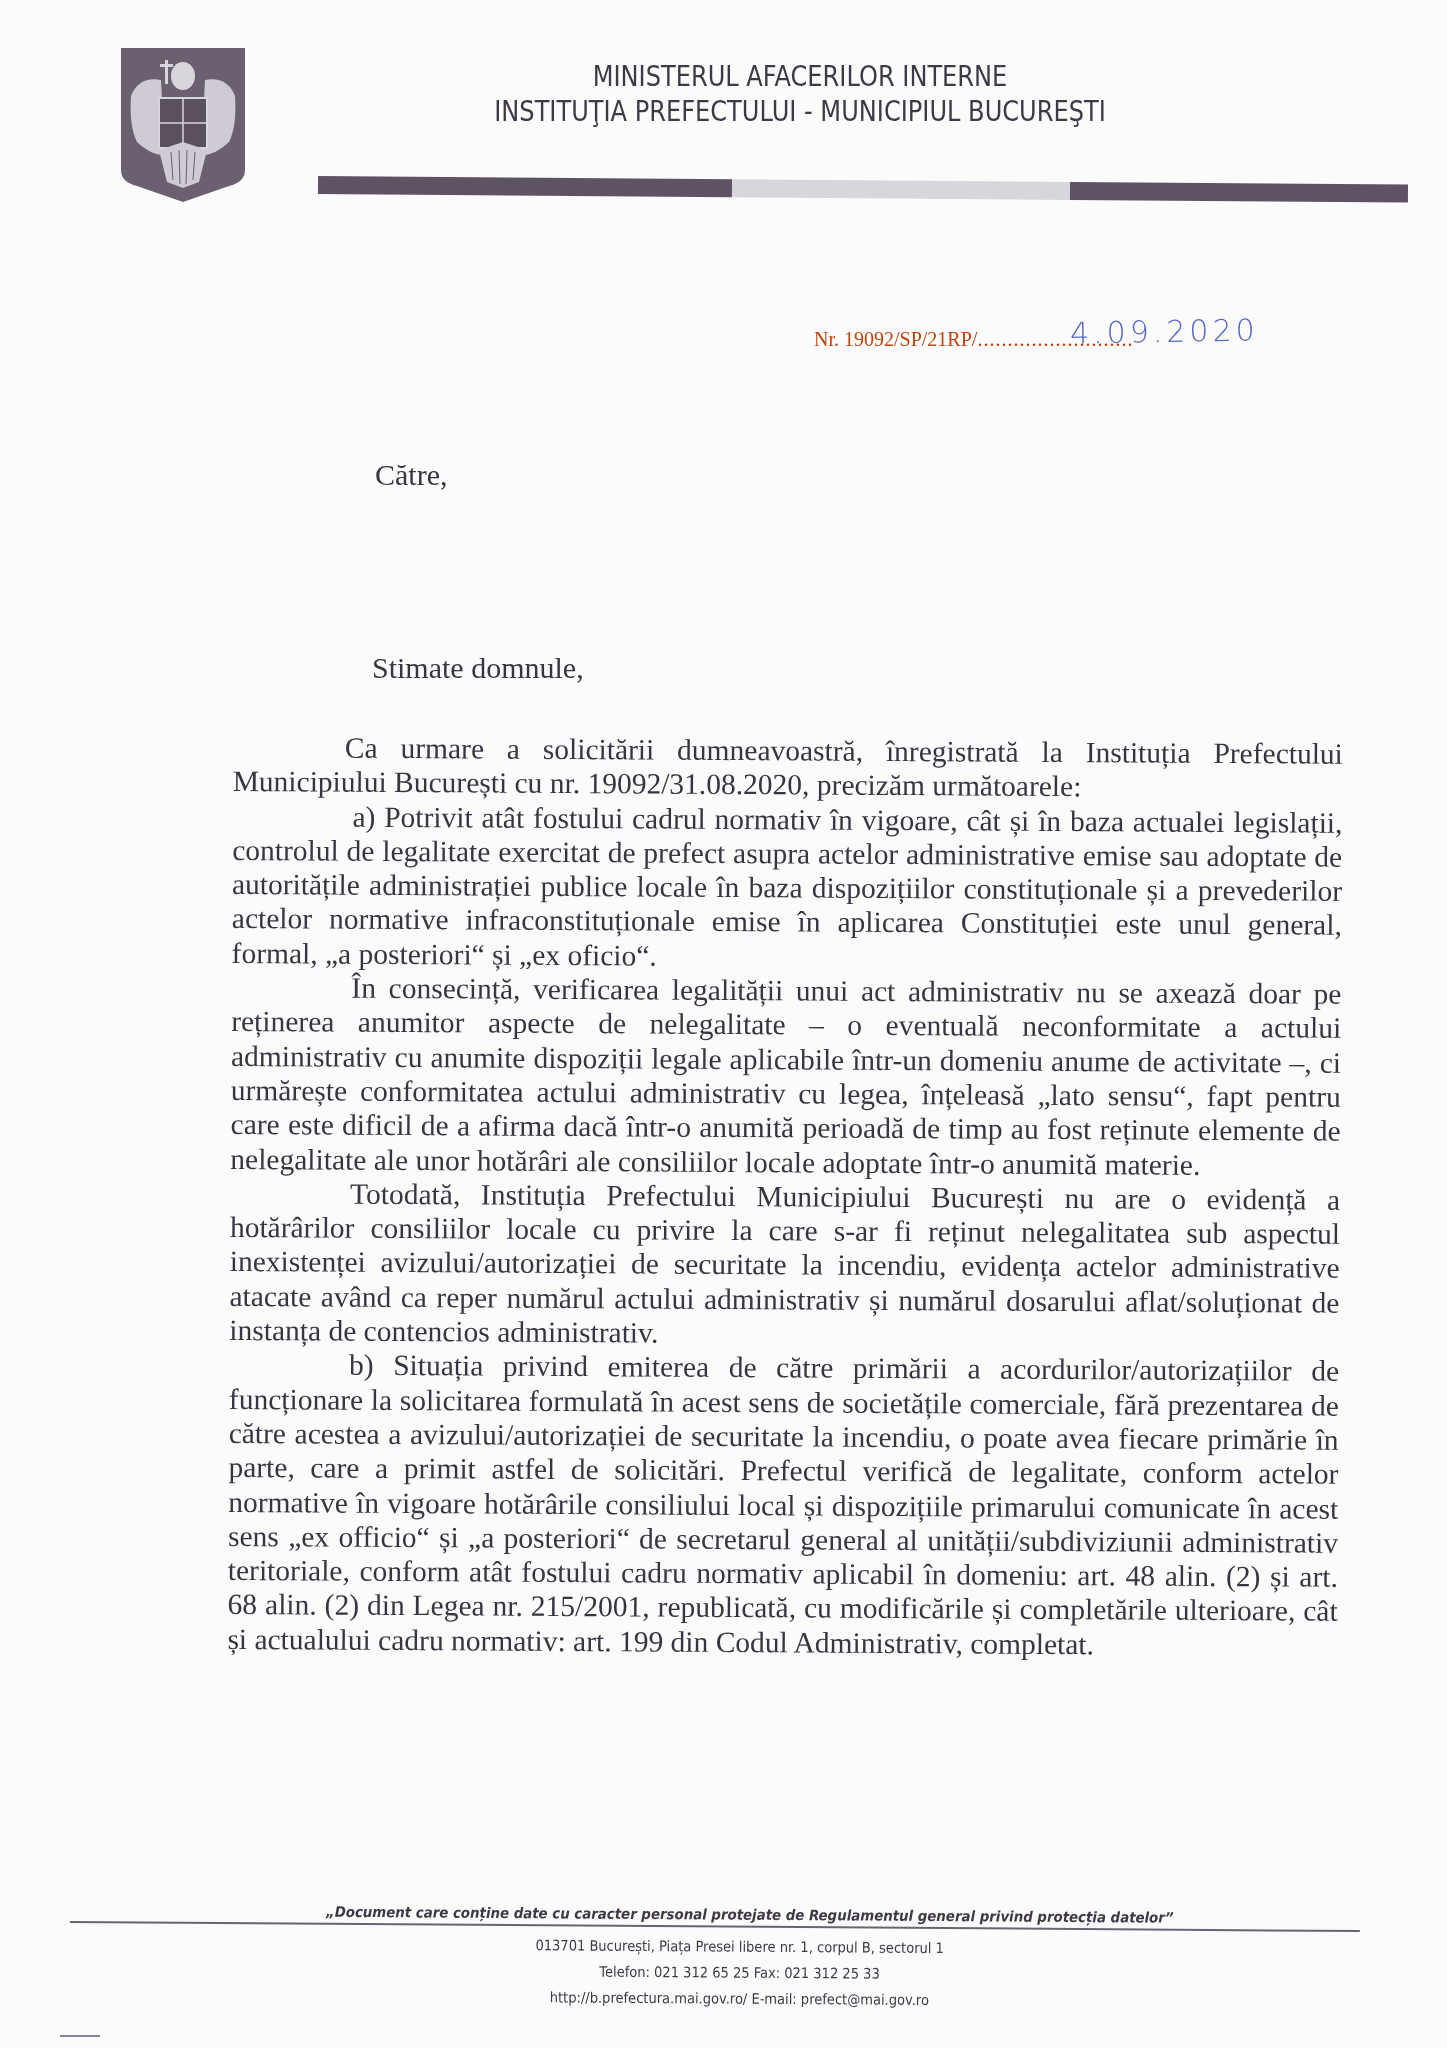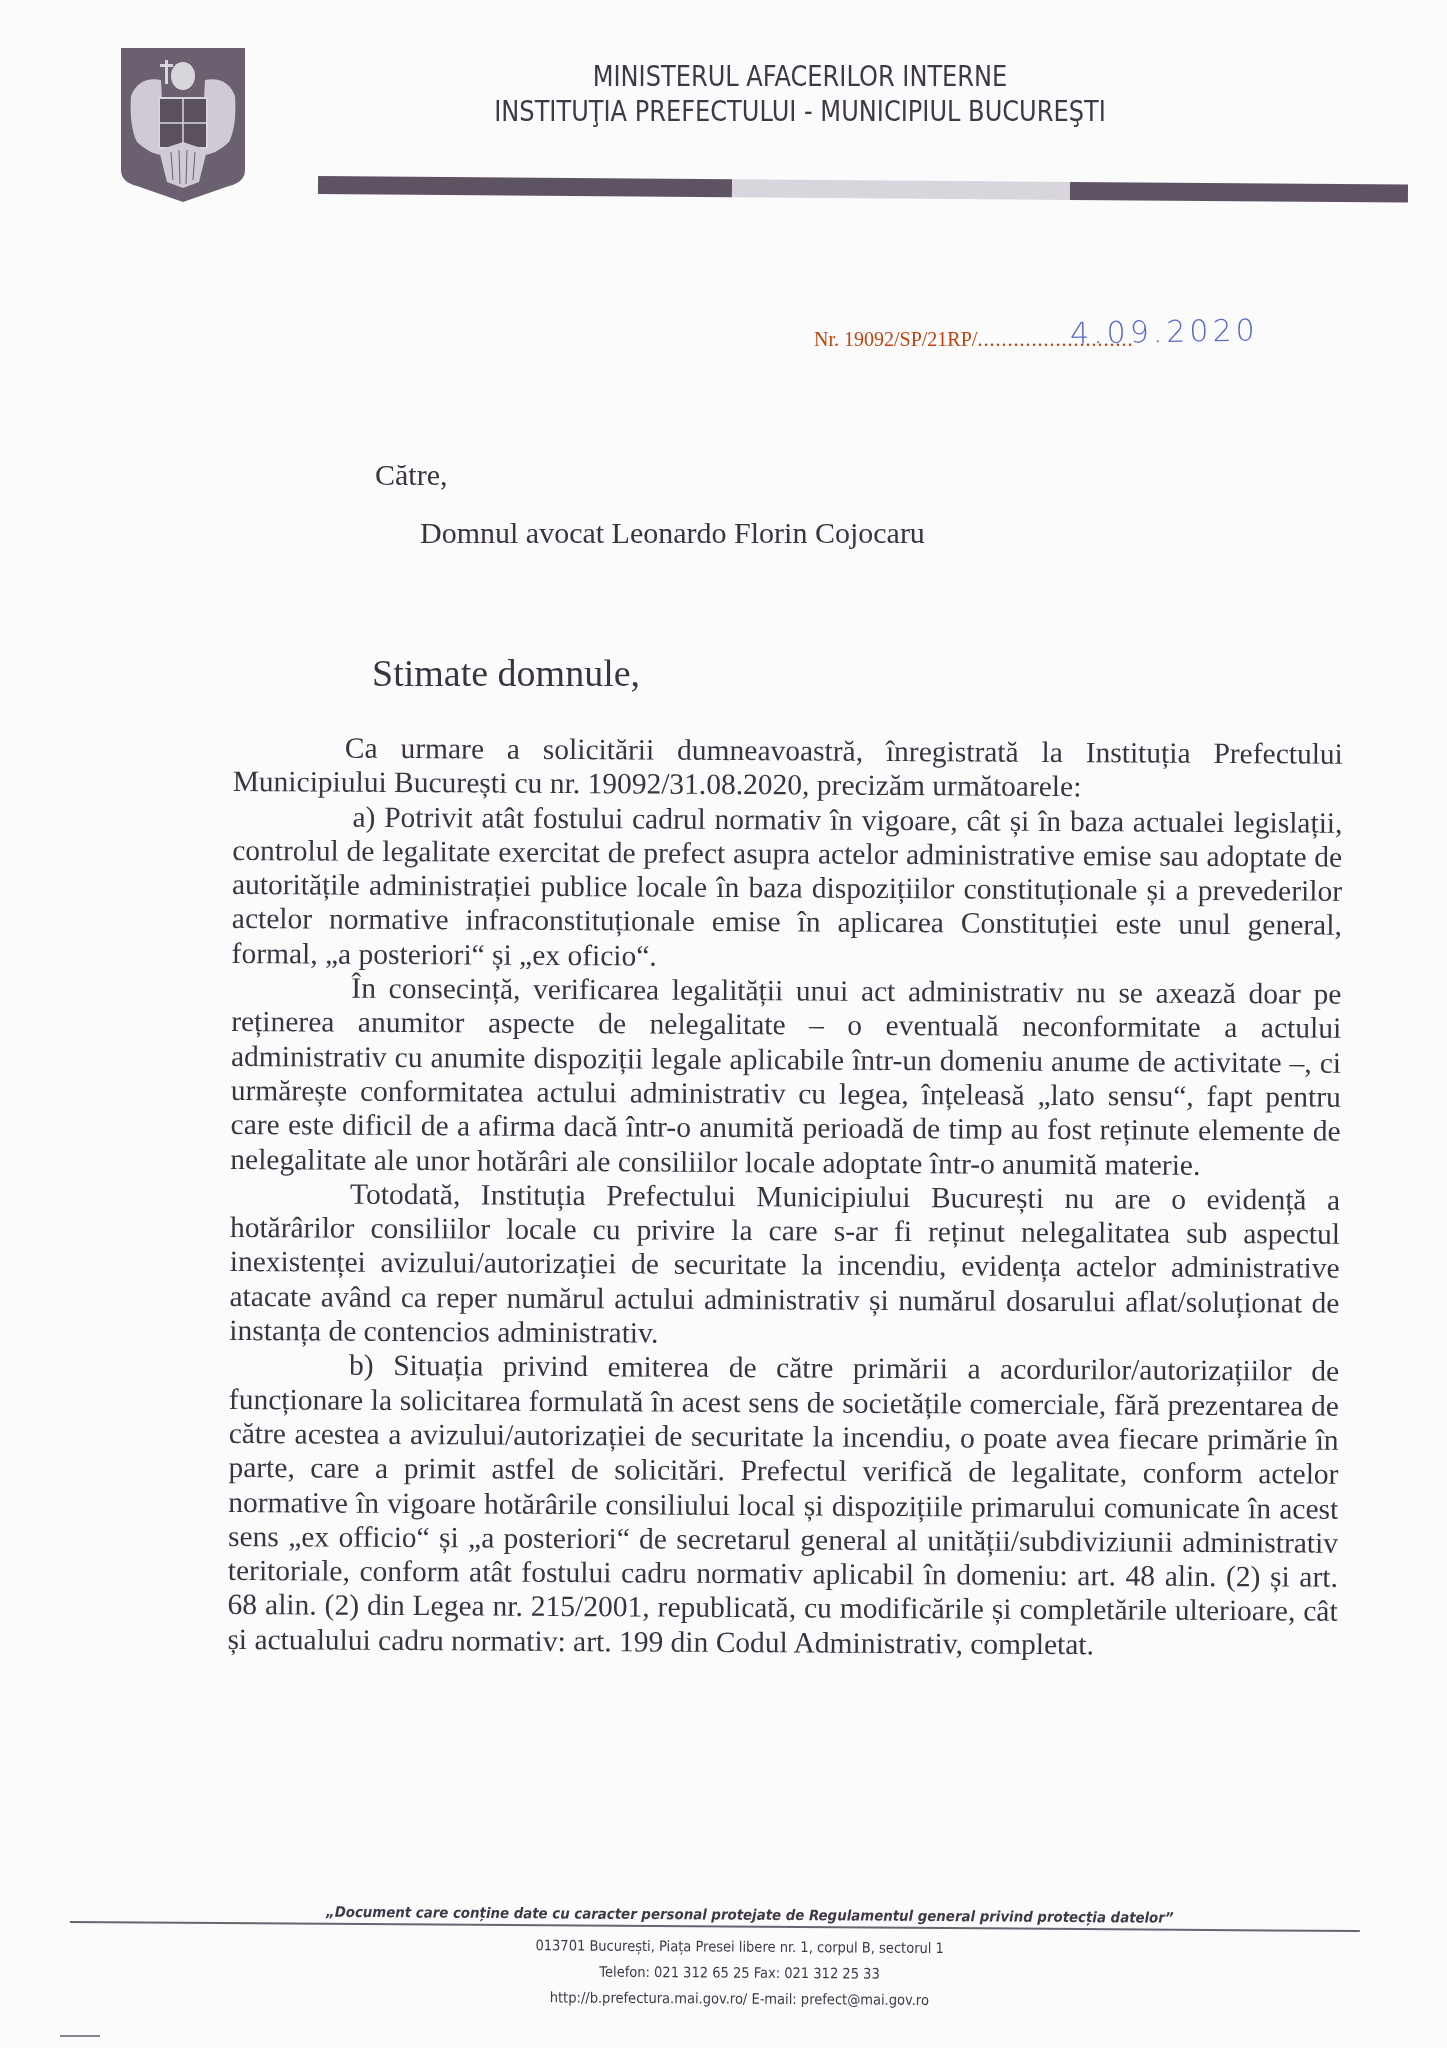--- a/index.html
+++ b/index.html
@@ -40,21 +40,21 @@
   }
   .regnr .dots { letter-spacing: 1px; }
   .regdate {
     position: absolute; left: 1070px; top: 314px;
     font-family: "DejaVu Sans", sans-serif; font-size: 30px; color: #5a6ac8;
     letter-spacing: 4px; transform: rotate(-1deg); font-weight: 300;
   }
 
   .catre { position: absolute; left: 375px; top: 458px; font-size: 30px; text-align: center; }
   .recipient { position: absolute; left: 420px; top: 516px; font-size: 30px; white-space: nowrap; }
-  .salutation { position: absolute; left: 372px; top: 651px; font-size: 38px; }
+  .salutation { position: absolute; left: 372px; top: 651px; font-size: 30px; }
 
   .body-text {
     position: absolute; left: 233px; top: 730px; width: 1110px;
     font-size: 29.5px; line-height: 34.3px; text-align: justify;
     transform: rotate(0.35deg); transform-origin: left top;
   }
   .body-text p { margin: 0; text-indent: 0; }
   .body-text p.ind { text-indent: 112px; }
   .body-text p.ind2 { text-indent: 120px; }
 
@@ -115,21 +115,20 @@
     <div class="seg2"></div>
     <div class="seg3"></div>
   </div>
 
   <div class="regnr">
     <span>Nr. 19092/SP/21RP/</span><span class="dots">..........................</span>
   </div>
   <div class="regdate">4.09.2020</div>
 
   <div class="catre">Către,</div>
-  <div class="recipient">Domnul avocat Leonardo Florin Cojocaru</div>
   <div class="salutation">Stimate domnule,</div>
 
   <div class="body-text">
     <p class="ind">Ca urmare a solicitării dumneavoastră, înregistrată la Instituția Prefectului Municipiului București cu nr. 19092/31.08.2020, precizăm următoarele:</p>
     <p class="ind2">a) Potrivit atât fostului cadrul normativ în vigoare, cât și în baza actualei legislații, controlul de legalitate exercitat de prefect asupra actelor administrative emise sau adoptate de autoritățile administrației publice locale în baza dispozițiilor constituționale și a prevederilor actelor normative infraconstituționale emise în aplicarea Constituției este unul general, formal, „a posteriori“ și „ex oficio“.</p>
     <p class="ind2">În consecință, verificarea legalității unui act administrativ nu se axează doar pe reținerea anumitor aspecte de nelegalitate – o eventuală neconformitate a actului administrativ cu anumite dispoziții legale aplicabile într-un domeniu anume de activitate –, ci urmărește conformitatea actului administrativ cu legea, înțeleasă „lato sensu“, fapt pentru care este dificil de a afirma dacă într-o anumită perioadă de timp au fost reținute elemente de nelegalitate ale unor hotărâri ale consiliilor locale adoptate într-o anumită materie.</p>
     <p class="ind2">Totodată, Instituția Prefectului Municipiului București nu are o evidență a hotărârilor consiliilor locale cu privire la care s-ar fi reținut nelegalitatea sub aspectul inexistenței avizului/autorizației de securitate la incendiu, evidența actelor administrative atacate având ca reper numărul actului administrativ și numărul dosarului aflat/soluționat de instanța de contencios administrativ.</p>
     <p class="ind2">b) Situația privind emiterea de către primării a acordurilor/autorizațiilor de funcționare la solicitarea formulată în acest sens de societățile comerciale, fără prezentarea de către acestea a avizului/autorizației de securitate la incendiu, o poate avea fiecare primărie în parte, care a primit astfel de solicitări. Prefectul verifică de legalitate, conform actelor normative în vigoare hotărârile consiliului local și dispozițiile primarului comunicate în acest sens „ex officio“ și „a posteriori“ de secretarul general al unității/subdiviziunii administrativ teritoriale, conform atât fostului cadru normativ aplicabil în domeniu: art. 48 alin. (2) și art. 68 alin. (2) din Legea nr. 215/2001, republicată, cu modificările și completările ulterioare, cât și actualului cadru normativ: art. 199 din Codul Administrativ, completat.</p>
   </div>
 

